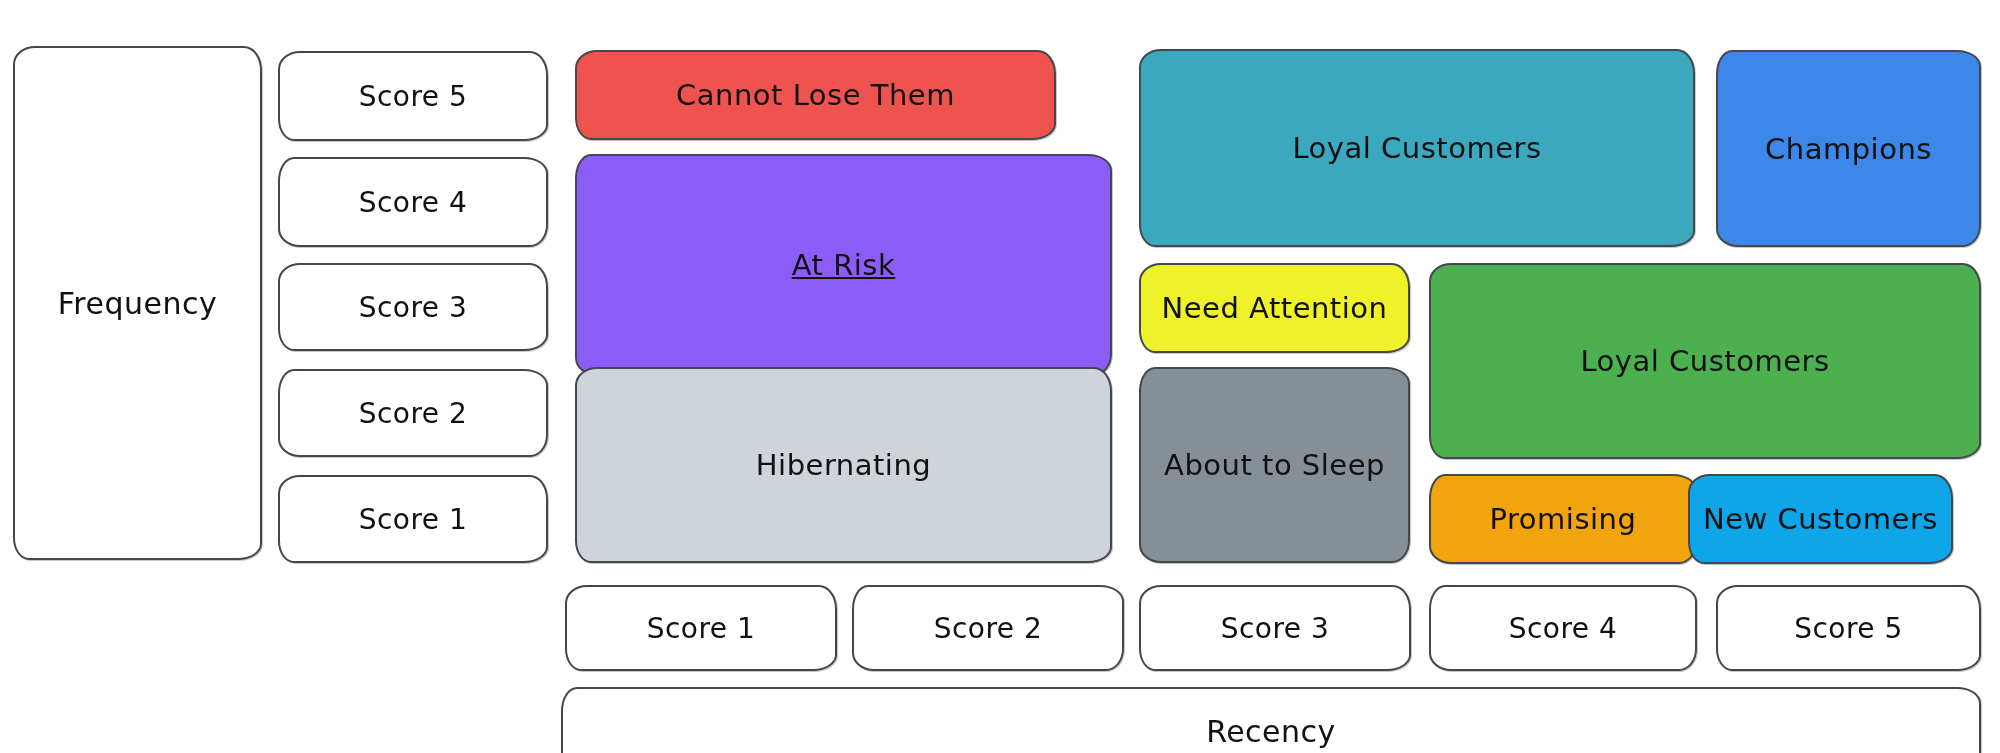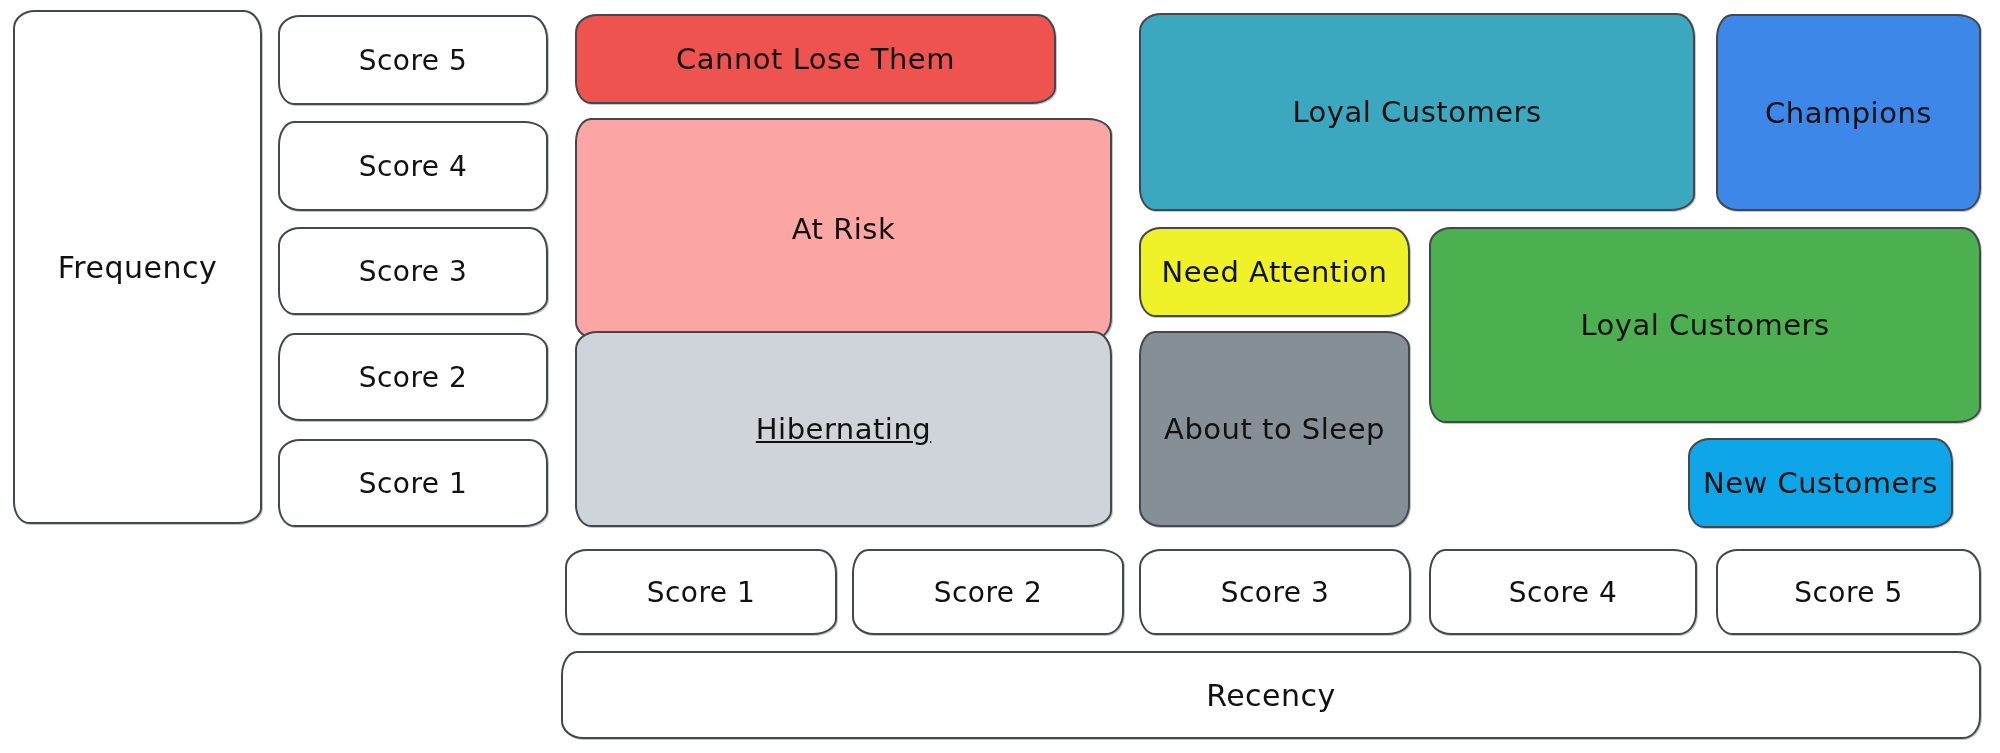--- a/index.html
+++ b/index.html
@@ -19,20 +19,21 @@
     background: #ffffff;
     display: flex;
     align-items: center;
     justify-content: center;
     text-align: center;
     font-size: 29px;
     letter-spacing: 0.5px;
     color: #111111;
     border-radius: 22px 18px 24px 16px / 18px 24px 16px 22px;
     box-shadow: 1px 1px 0 rgba(90,95,100,0.35);
+    margin-top: 36px;
   }
   .box.alt-corners {
     border-radius: 16px 24px 18px 22px / 24px 16px 22px 18px;
   }
   .axis-label { font-size: 30px; }
   .score-label { font-size: 28px; }
 </style>
 </head>
 <body>
 
@@ -41,34 +42,35 @@
   <div class="box axis-label" style="left:13px; top:10px; width:249px; height:514px;">Frequency</div>
 
   <div class="box score-label" style="left:278px; top:15px; width:270px; height:90px;">Score 5</div>
   <div class="box score-label alt-corners" style="left:278px; top:121px; width:270px; height:90px;">Score 4</div>
   <div class="box score-label" style="left:278px; top:227px; width:270px; height:88px;">Score 3</div>
   <div class="box score-label alt-corners" style="left:278px; top:333px; width:270px; height:88px;">Score 2</div>
   <div class="box score-label" style="left:278px; top:439px; width:270px; height:88px;">Score 1</div>
 
   <div class="box" style="left: 575px; top: 14px; width: 481px; height: 90px; background-color: rgb(239, 83, 80);">Cannot Lose Them</div>
 
-  <div class="box alt-corners" style="left: 575px; top: 118px; width: 537px; height: 222px; background-color: #fca5a5;">At Risk</div>
+  <div class="box alt-corners" style="left: 575px; top: 118px; width: 537px; height: 222px; background-color: #8b5cf6; text-decoration: underline;">At Risk</div>
 
-  <div class="box" style="left: 575px; top: 331px; width: 537px; height: 196px; background-color: rgb(206, 212, 218); text-decoration: underline;">Hibernating</div>
+  <div class="box" style="left: 575px; top: 331px; width: 537px; height: 196px; background-color: rgb(206, 212, 218);">Hibernating</div>
 
   <div class="box" style="left: 1139px; top: 13px; width: 556px; height: 198px; background-color: rgb(59, 168, 191);">Loyal Customers</div>
 
   <div class="box alt-corners" style="left: 1716px; top: 14px; width: 265px; height: 197px; background-color: rgb(61, 135, 232);">Champions</div>
 
   <div class="box alt-corners" style="left: 1139px; top: 331px; width: 271px; height: 196px; background-color: rgb(134, 142, 150);">About to Sleep</div>
 
   <div class="box" style="left: 1139px; top: 227px; width: 271px; height: 90px; background-color: rgb(239, 242, 41);">Need Attention</div>
 
   <div class="box" style="left: 1429px; top: 227px; width: 552px; height: 196px; background-color: rgb(76, 175, 80);">Loyal Customers</div>
 
+  <div class="box alt-corners" style="left: 1429px; top: 438px; width: 268px; height: 90px; background-color: rgb(241, 164, 14);">Promising</div>
 
   <div class="box" style="left: 1688px; top: 438px; width: 265px; height: 90px; background-color: #0ea5e9;">New Customers</div>
 
   <div class="box score-label" style="left:565px; top:549px; width:272px; height:86px;">Score 1</div>
   <div class="box score-label alt-corners" style="left:852px; top:549px; width:272px; height:86px;">Score 2</div>
   <div class="box score-label" style="left:1139px; top:549px; width:272px; height:86px;">Score 3</div>
   <div class="box score-label alt-corners" style="left:1429px; top:549px; width:268px; height:86px;">Score 4</div>
   <div class="box score-label" style="left:1716px; top:549px; width:265px; height:86px;">Score 5</div>
 
   <div class="box axis-label alt-corners" style="left:561px; top:651px; width:1420px; height:88px;">Recency</div>

